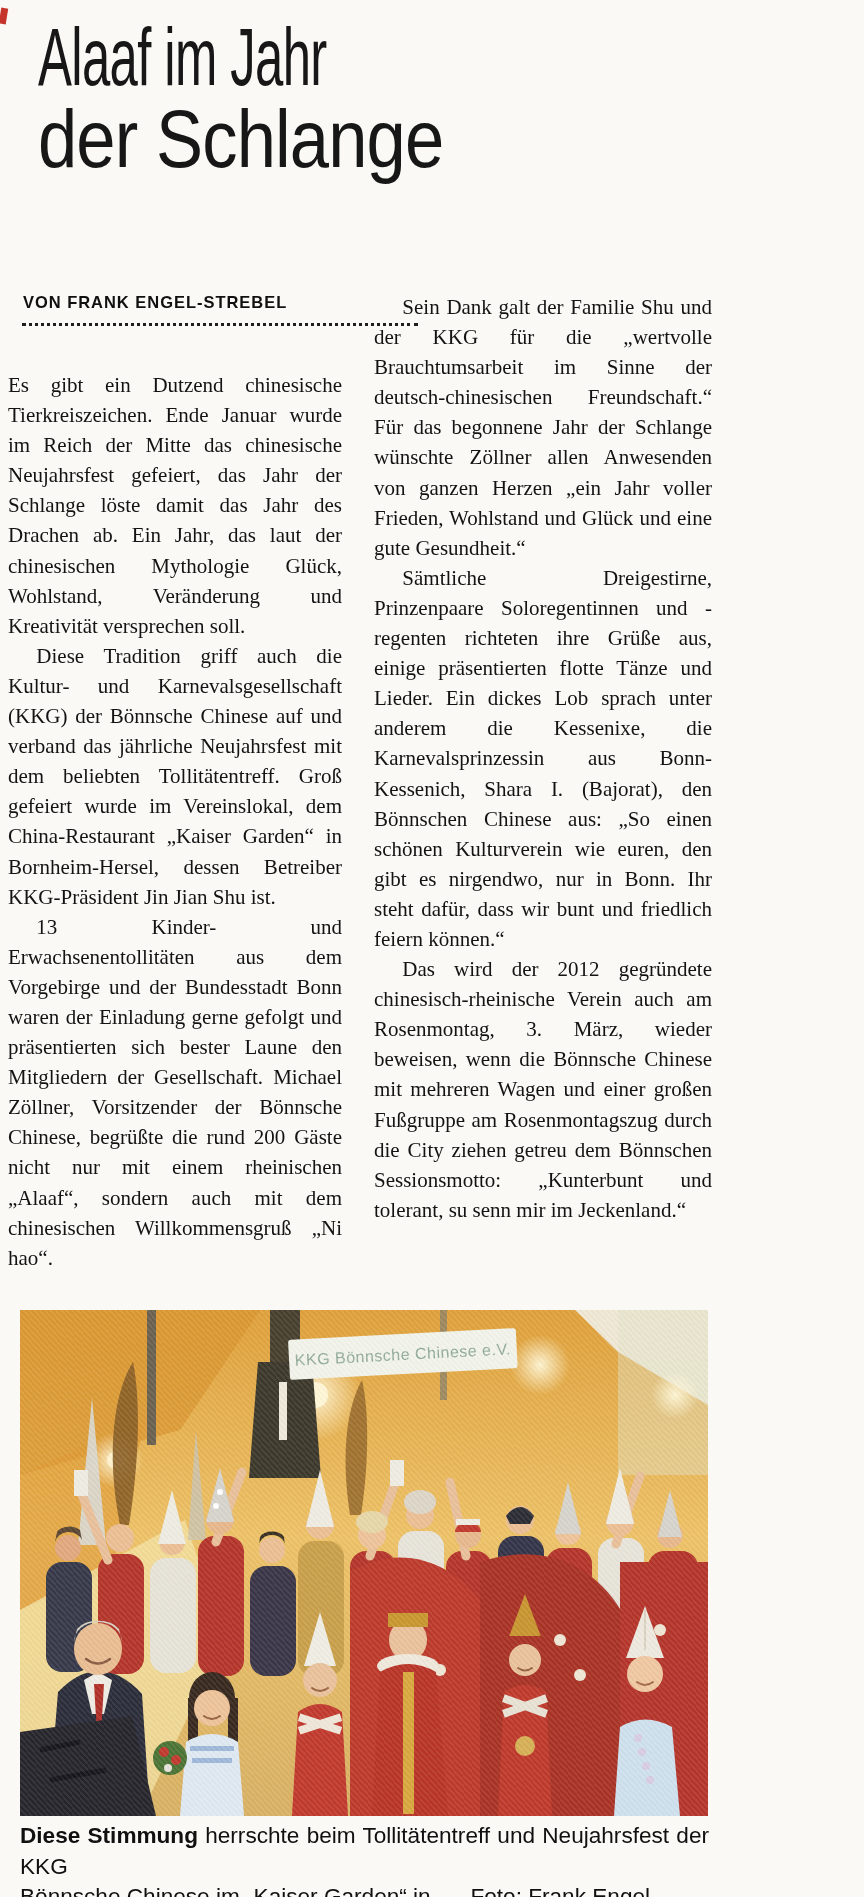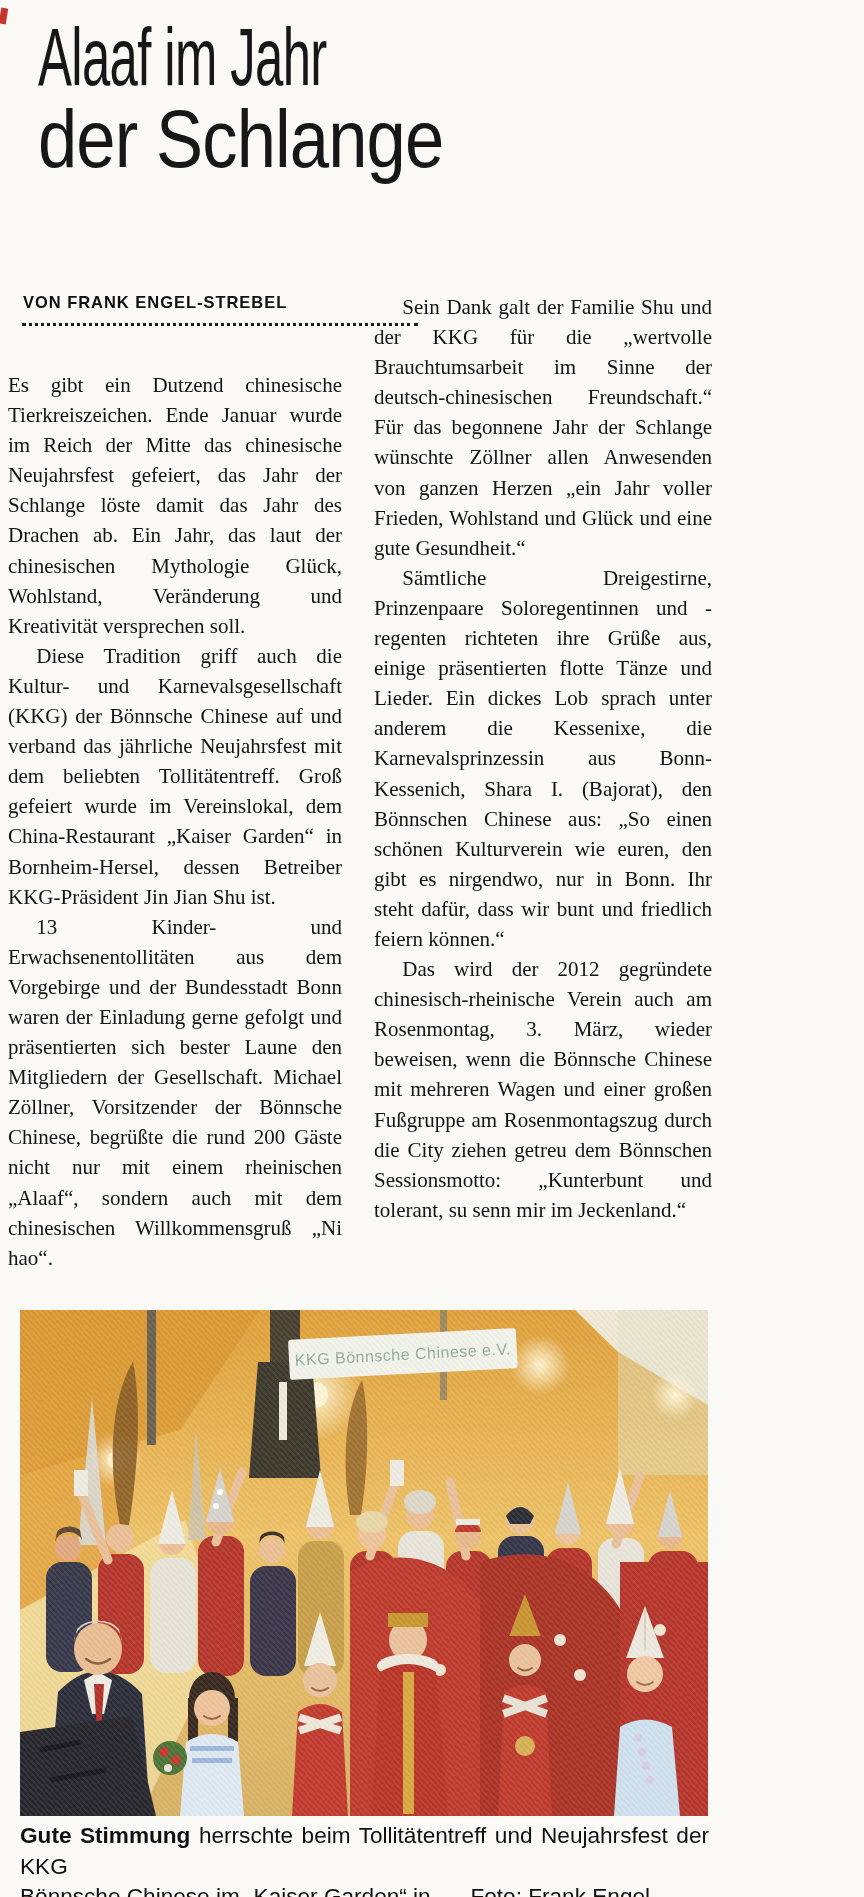--- a/index.html
+++ b/index.html
@@ -271,20 +271,20 @@
         <circle cx="630" cy="470" r="4" fill="#d8cde2"></circle>
       </g>
 
       <polygon points="0,422 112,406 136,506 0,506" fill="#26262c"></polygon>
       <line x1="20" y1="440" x2="60" y2="432" stroke="#16161c" stroke-width="5"></line>
       <line x1="30" y1="470" x2="86" y2="460" stroke="#16161c" stroke-width="5"></line>
     </svg>
   </figure>
 
   <figcaption class="caption">
-    <div class="cap-line1"><span class="cap-lead">Gute Stimmung</span> <span>herrschte beim Tollitätentreff und Neujahrsfest der KKG</span></div>
+    <div class="cap-line1"><span class="cap-lead">Diese Stimmung</span> <span>herrschte beim Tollitätentreff und Neujahrsfest der KKG</span></div>
     <div class="cap-line2">
       <span>Bönnsche Chinese im „Kaiser Garden“ in Hersel.</span>
       <span>Foto: Frank Engel-Strebel</span>
     </div>
   </figcaption>
 
 </div>
 
 </body></html>

